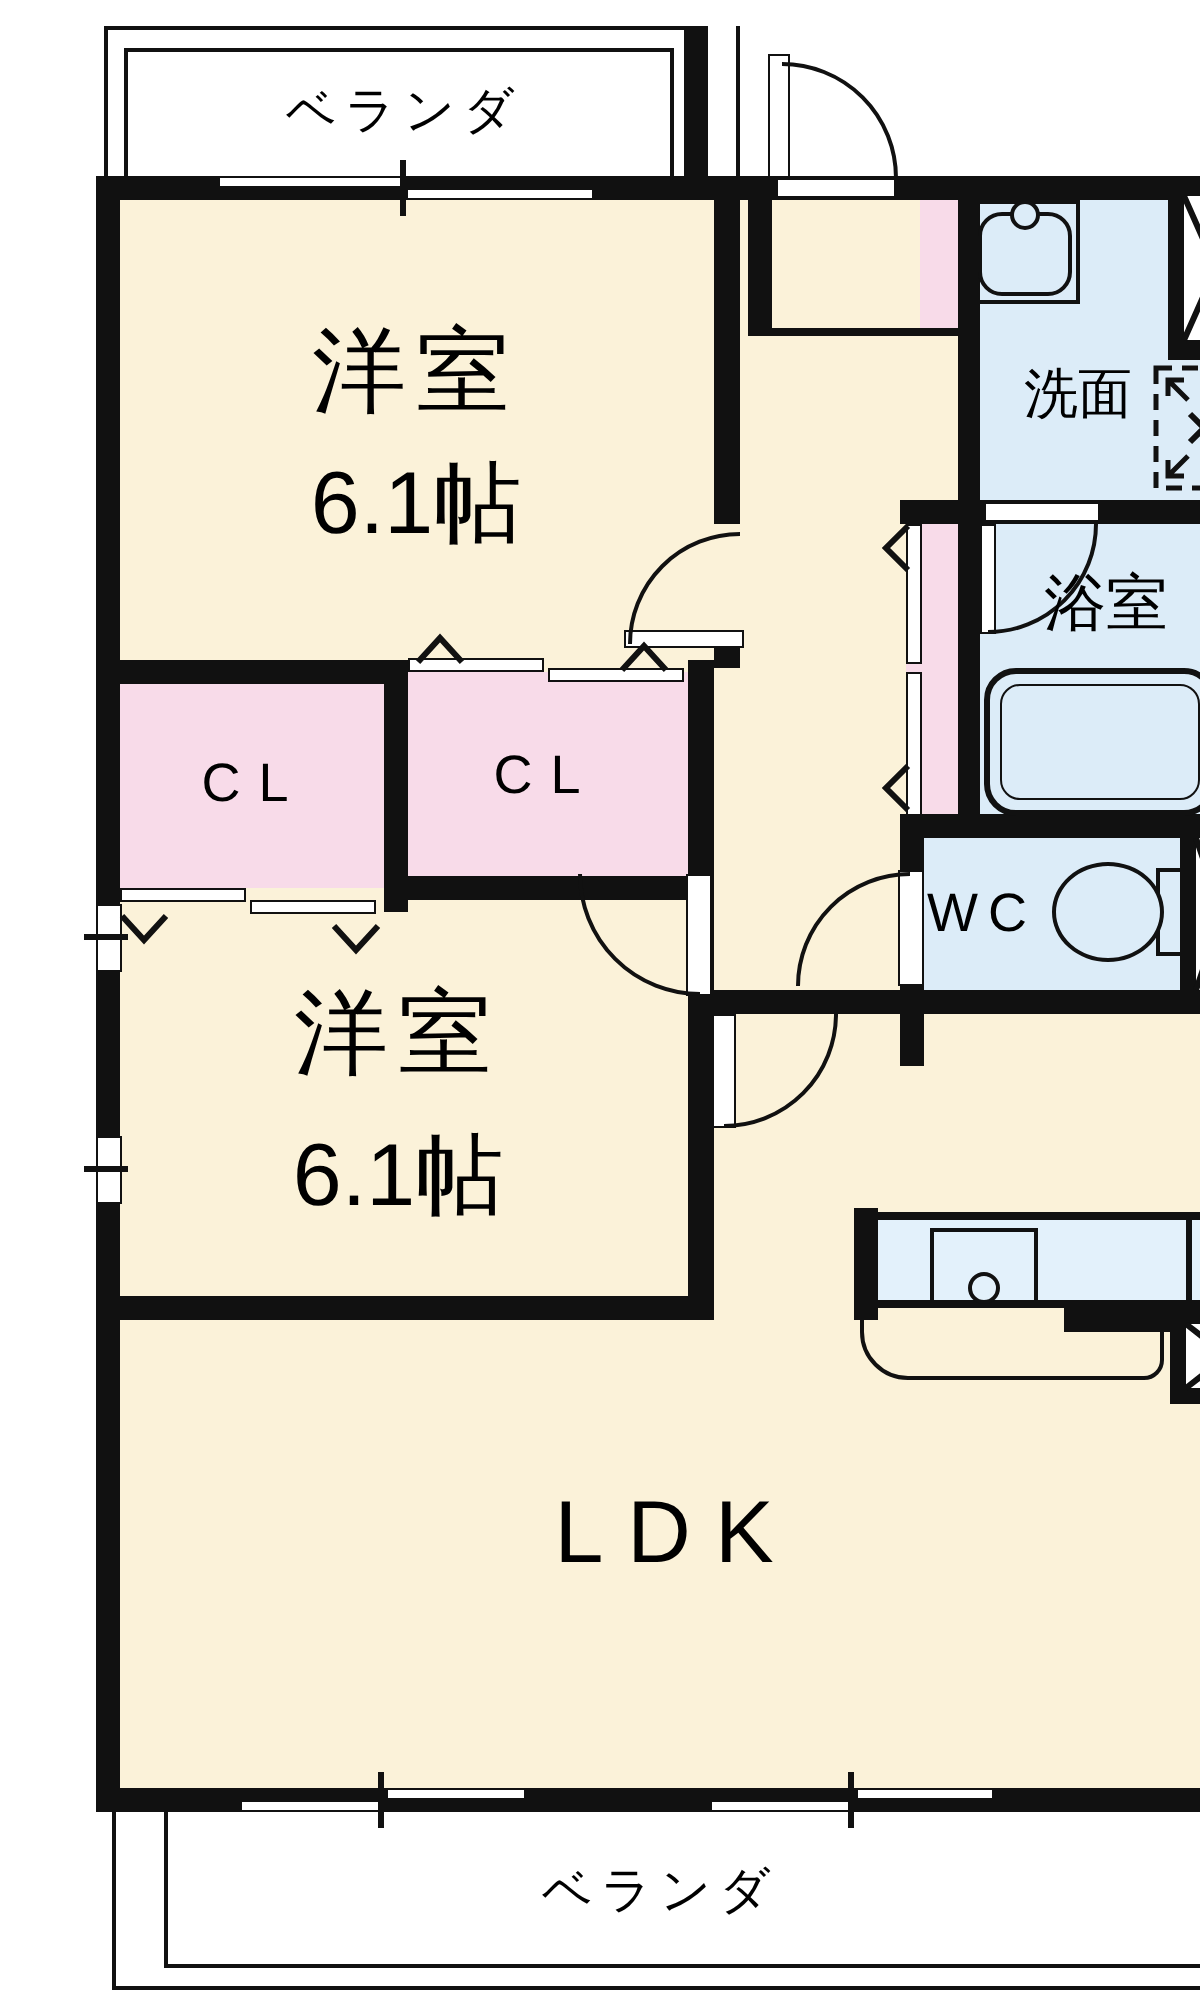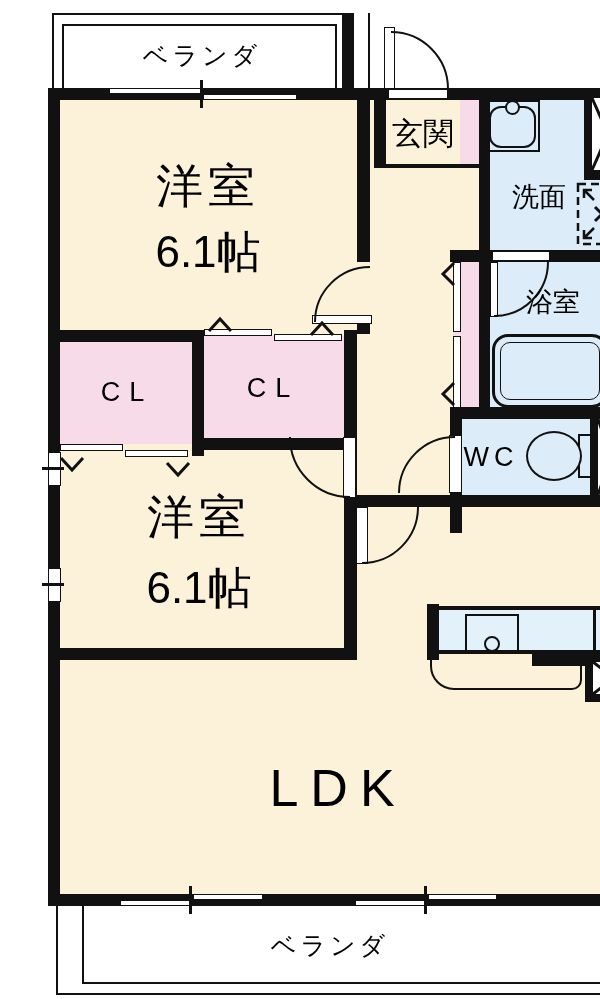--- a/index.html
+++ b/index.html
@@ -155,27 +155,26 @@
     <path d="M125,463 L136,475 L147,463" stroke="#111" stroke-width="3" fill="none"></path>
     <path d="M412,285 L401,274 L412,263" stroke="#111" stroke-width="3" fill="none"></path>
     <path d="M412,405 L401,394 L412,383" stroke="#111" stroke-width="3" fill="none"></path>
   </svg>
 
   <div class="lbl" style="left:160px;top:55px;font-size:25px;letter-spacing:4px;">ベランダ</div>
 
   <div class="lbl" style="left:166px;top:186px;font-size:47px;letter-spacing:5px;">洋室</div>
   <div class="lbl" style="left:166px;top:252px;font-size:44px;">6.1帖</div>
 
-  <div class="lbl" style="left:381px;top:134px;font-size:31px;">玄関</div>
   <div class="lbl" style="left:497px;top:197px;font-size:27px;">洗面</div>
-  <div class="lbl" style="left:511px;top:302px;font-size:27px;">浴室</div>
+  <div class="lbl" style="left:511px;top:302px;font-size:31px;">浴室</div>
   <div class="lbl" style="left:449px;top:457px;font-size:27px;letter-spacing:5px;">WC</div>
 
   <div class="lbl" style="left:85px;top:392px;font-size:27px;letter-spacing:9px;">CL</div>
   <div class="lbl" style="left:231px;top:388px;font-size:27px;letter-spacing:9px;">CL</div>
 
   <div class="lbl" style="left:157px;top:517px;font-size:47px;letter-spacing:5px;">洋室</div>
   <div class="lbl" style="left:157px;top:588px;font-size:44px;">6.1帖</div>
 
-  <div class="lbl" style="left:296px;top:788px;font-size:52px;letter-spacing:12px;">LDK</div>
+  <div class="lbl" style="left:296px;top:767px;font-size:44px;letter-spacing:12px;">LDK</div>
 
   <div class="lbl" style="left:288px;top:945px;font-size:25px;letter-spacing:4px;">ベランダ</div>
 </div>
 
 </body></html>

